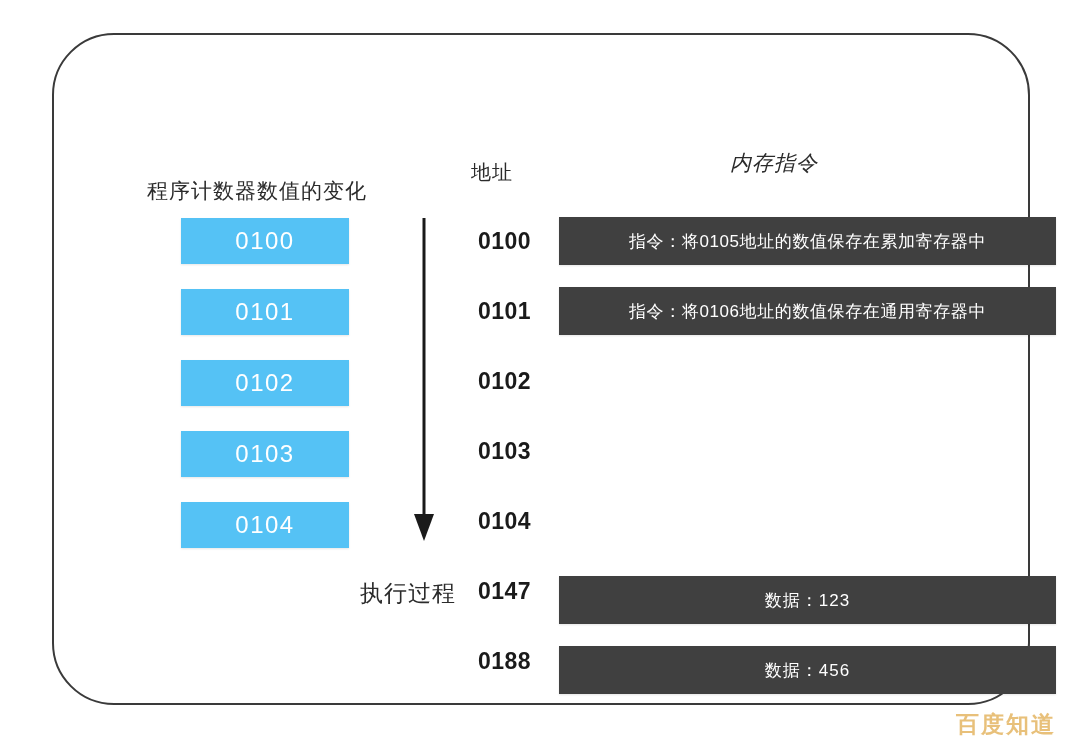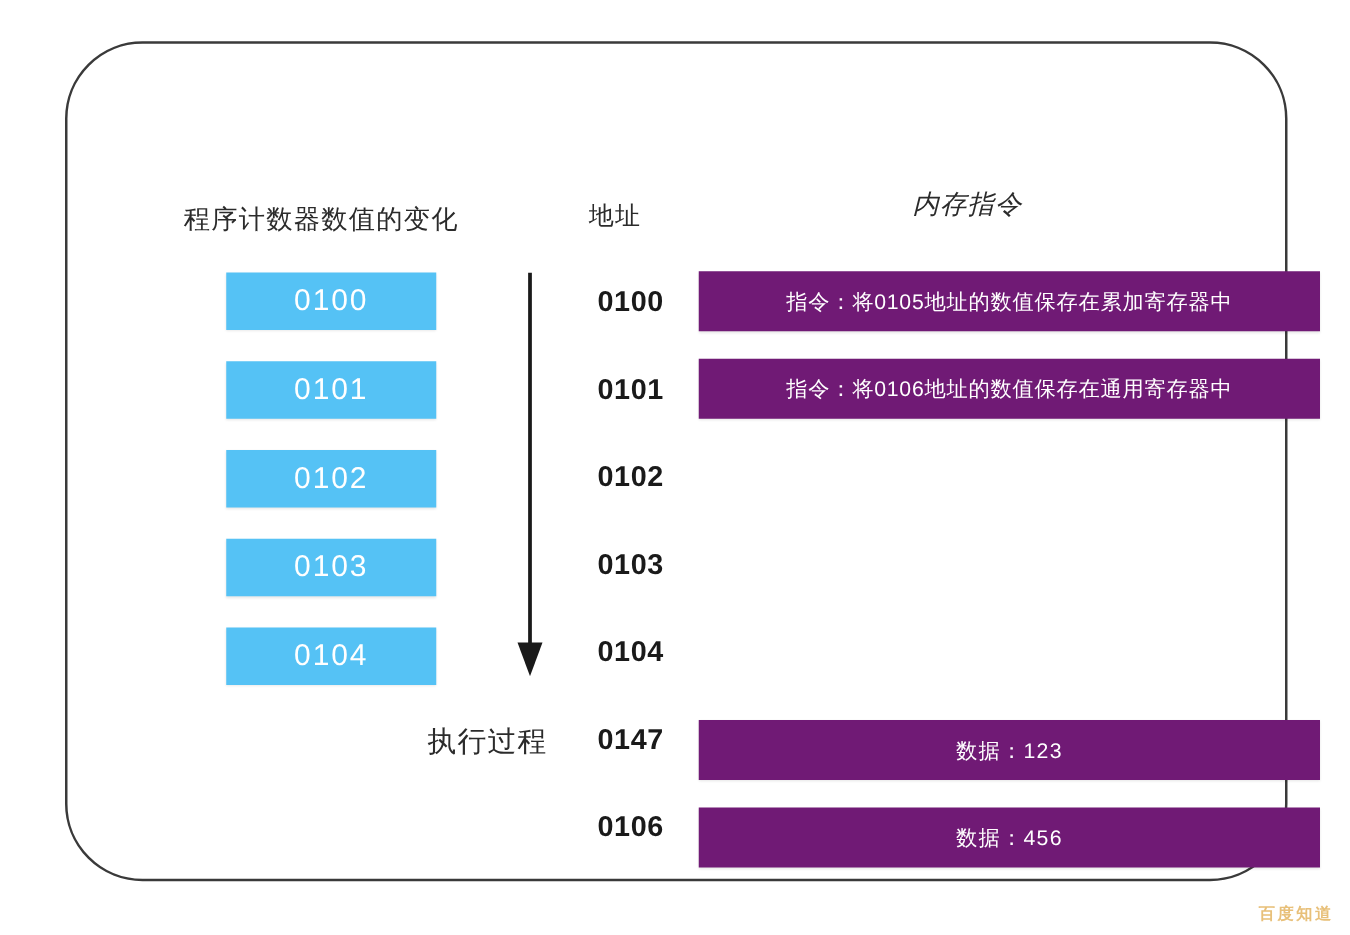--- a/index.html
+++ b/index.html
@@ -30,21 +30,21 @@
 
   
   .col-header {
     position: absolute;
     font-size: 21px;
     color: #2b2b2b;
     font-weight: 400;
     letter-spacing: 1px;
     white-space: nowrap;
   }
-  #header-pc       { left: 93px;  top: 126px; }
+  #header-pc       { left: 93px;  top: 142px; }
   #header-address  { left: 417px; top: 124px; font-size: 20px; }
   #header-memory   { left: 676px; top: 114px; font-size: 21px; font-style: italic; }
 
   
   #pc-column {
     position: absolute;
     left: 127px;
     top: 183px;
     width: 168px;
   }
@@ -66,21 +66,21 @@
   
   #execution-arrow {
     position: absolute;
     left: 355px;
     top: 183px;
     width: 30px;
     height: 325px;
   }
   #execution-label {
     position: absolute;
-    left: 288px;
+    left: 306px;
     top: 543px;
     font-size: 23px;
     color: #2b2b2b;
     letter-spacing: 1px;
     white-space: nowrap;
   }
 
   
   #memory-table {
     position: absolute;
@@ -98,42 +98,42 @@
     width: 81px;
     flex: none;
     font-size: 23px;
     font-weight: bold;
     color: #1a1a1a;
     letter-spacing: 0.5px;
   }
   .mem-cell {
     flex: 1;
     height: 48px;
-    background: #701a75;
+    background: #404040;
     display: flex;
     align-items: center;
     justify-content: center;
     color: #ffffff;
     font-size: 17px;
     letter-spacing: 0.6px;
     box-shadow: 0 1px 2px rgba(0,0,0,0.10);
     white-space: nowrap;
   }
   .mem-cell.data-cell {
     font-size: 17px;
     letter-spacing: 1px;
     margin-top: 18px;
   }
 
   
   #watermark {
     position: absolute;
-    right: 13px;
+    right: 24px;
     bottom: 8px;
-    font-size: 13px;
+    font-size: 23px;
     font-weight: bold;
     color: #e8c07a;
     letter-spacing: 2px;
     text-shadow: 0 1px 0 rgba(255,255,255,0.8);
   }
 </style>
 </head>
 <body>
 
 <div id="diagram-card">
@@ -174,20 +174,20 @@
         <div class="mem-address">0103</div>
       </div>
       <div class="mem-row">
         <div class="mem-address">0104</div>
       </div>
       <div class="mem-row">
         <div class="mem-address">0147</div>
         <div class="mem-cell data-cell">数据：123</div>
       </div>
       <div class="mem-row">
-        <div class="mem-address">0106</div>
+        <div class="mem-address">0188</div>
         <div class="mem-cell data-cell">数据：456</div>
       </div>
     </div>
 
 </div>
 
 <div id="watermark">百度知道</div>
 
 </body></html>

